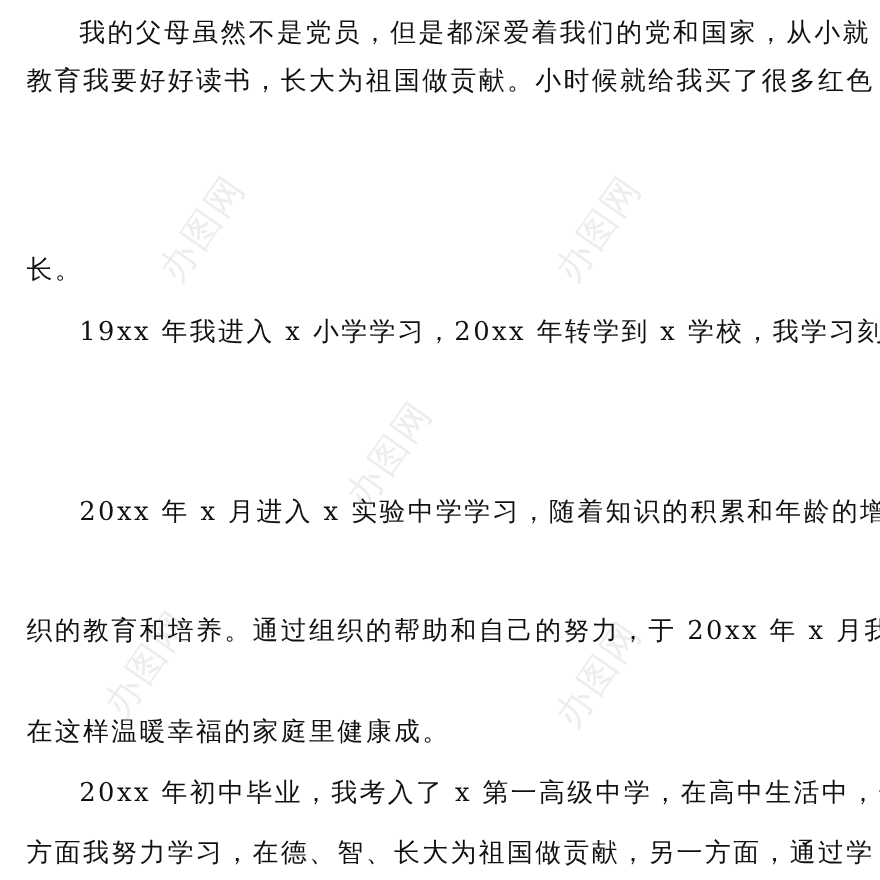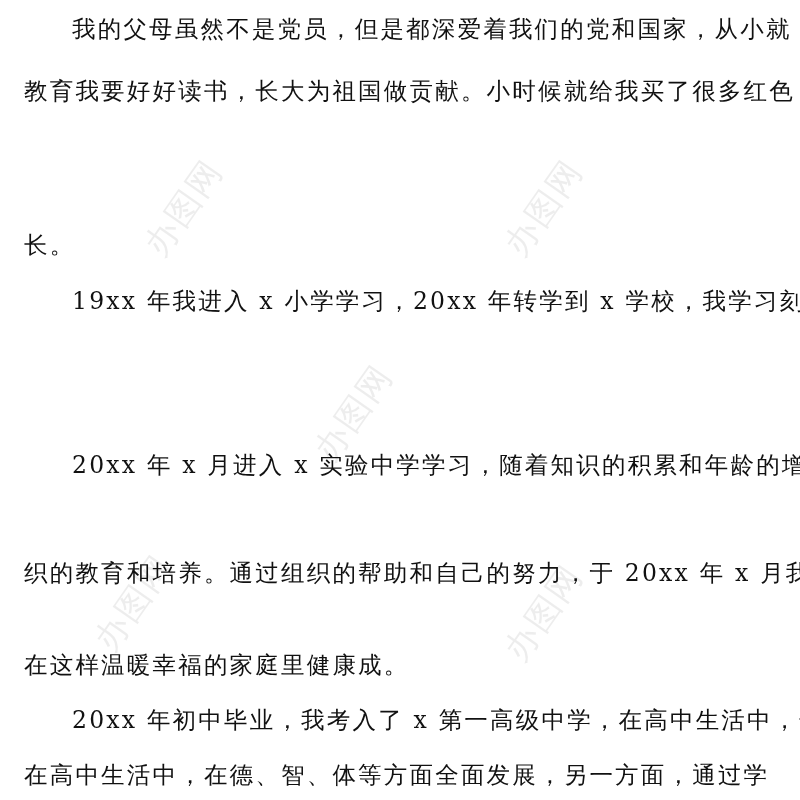--- a/index.html
+++ b/index.html
@@ -8,27 +8,27 @@
   .page { position:absolute; left:0; top:0; width:800px; height:800px; }
   .line { position:absolute; left:24px; font-size:23.5px; white-space:nowrap; letter-spacing:2.2px; line-height:30px; }
   .wm { position:absolute; font-size:34px; color:rgba(0,0,0,0.07); transform:rotate(-55deg);
         font-family:"DejaVu Sans",sans-serif; letter-spacing:2px; pointer-events:none; white-space:nowrap; }
 </style>
 </head>
 <body>
 
 <div class="page">
   <div class="line" style="top:14px;left:72px">我的父母虽然不是党员，但是都深爱着我们的党和国家，从小就</div>
-  <div class="line" style="top:76px">教育我要好好读书，长大为祖国做贡献。小时候就给我买了很多红色</div>
+  <div class="line" style="top:58px">教育我要好好读书，长大为祖国做贡献。小时候就给我买了很多红色</div>
   <div class="line" style="top:230px">长。</div>
   <div class="line" style="top:286px;left:72px">19xx 年我进入 x 小学学习，20xx 年转学到 x 学校，我学习刻苦，</div>
   <div class="line" style="top:450px;left:72px">20xx 年 x 月进入 x 实验中学学习，随着知识的积累和年龄的增长，</div>
   <div class="line" style="top:558px">织的教育和培养。通过组织的帮助和自己的努力，于 20xx 年 x 月我</div>
   <div class="line" style="top:650px">在这样温暖幸福的家庭里健康成。</div>
   <div class="line" style="top:705px;left:72px">20xx 年初中毕业，我考入了 x 第一高级中学，在高中生活中，一</div>
-  <div class="line" style="top:760px">在高中生活中，在德、智、体等方面全面发展，另一方面，通过学</div>
+  <div class="line" style="top:760px">方面我努力学习，在德、智、长大为祖国做贡献，另一方面，通过学</div>
 
   <div class="wm" style="left:130px;top:185px">办图网</div>
   <div class="wm" style="left:490px;top:185px">办图网</div>
   <div class="wm" style="left:300px;top:390px">办图网</div>
   <div class="wm" style="left:80px;top:580px">办图网</div>
   <div class="wm" style="left:490px;top:590px">办图网</div>
 </div>
 
 </body></html>

